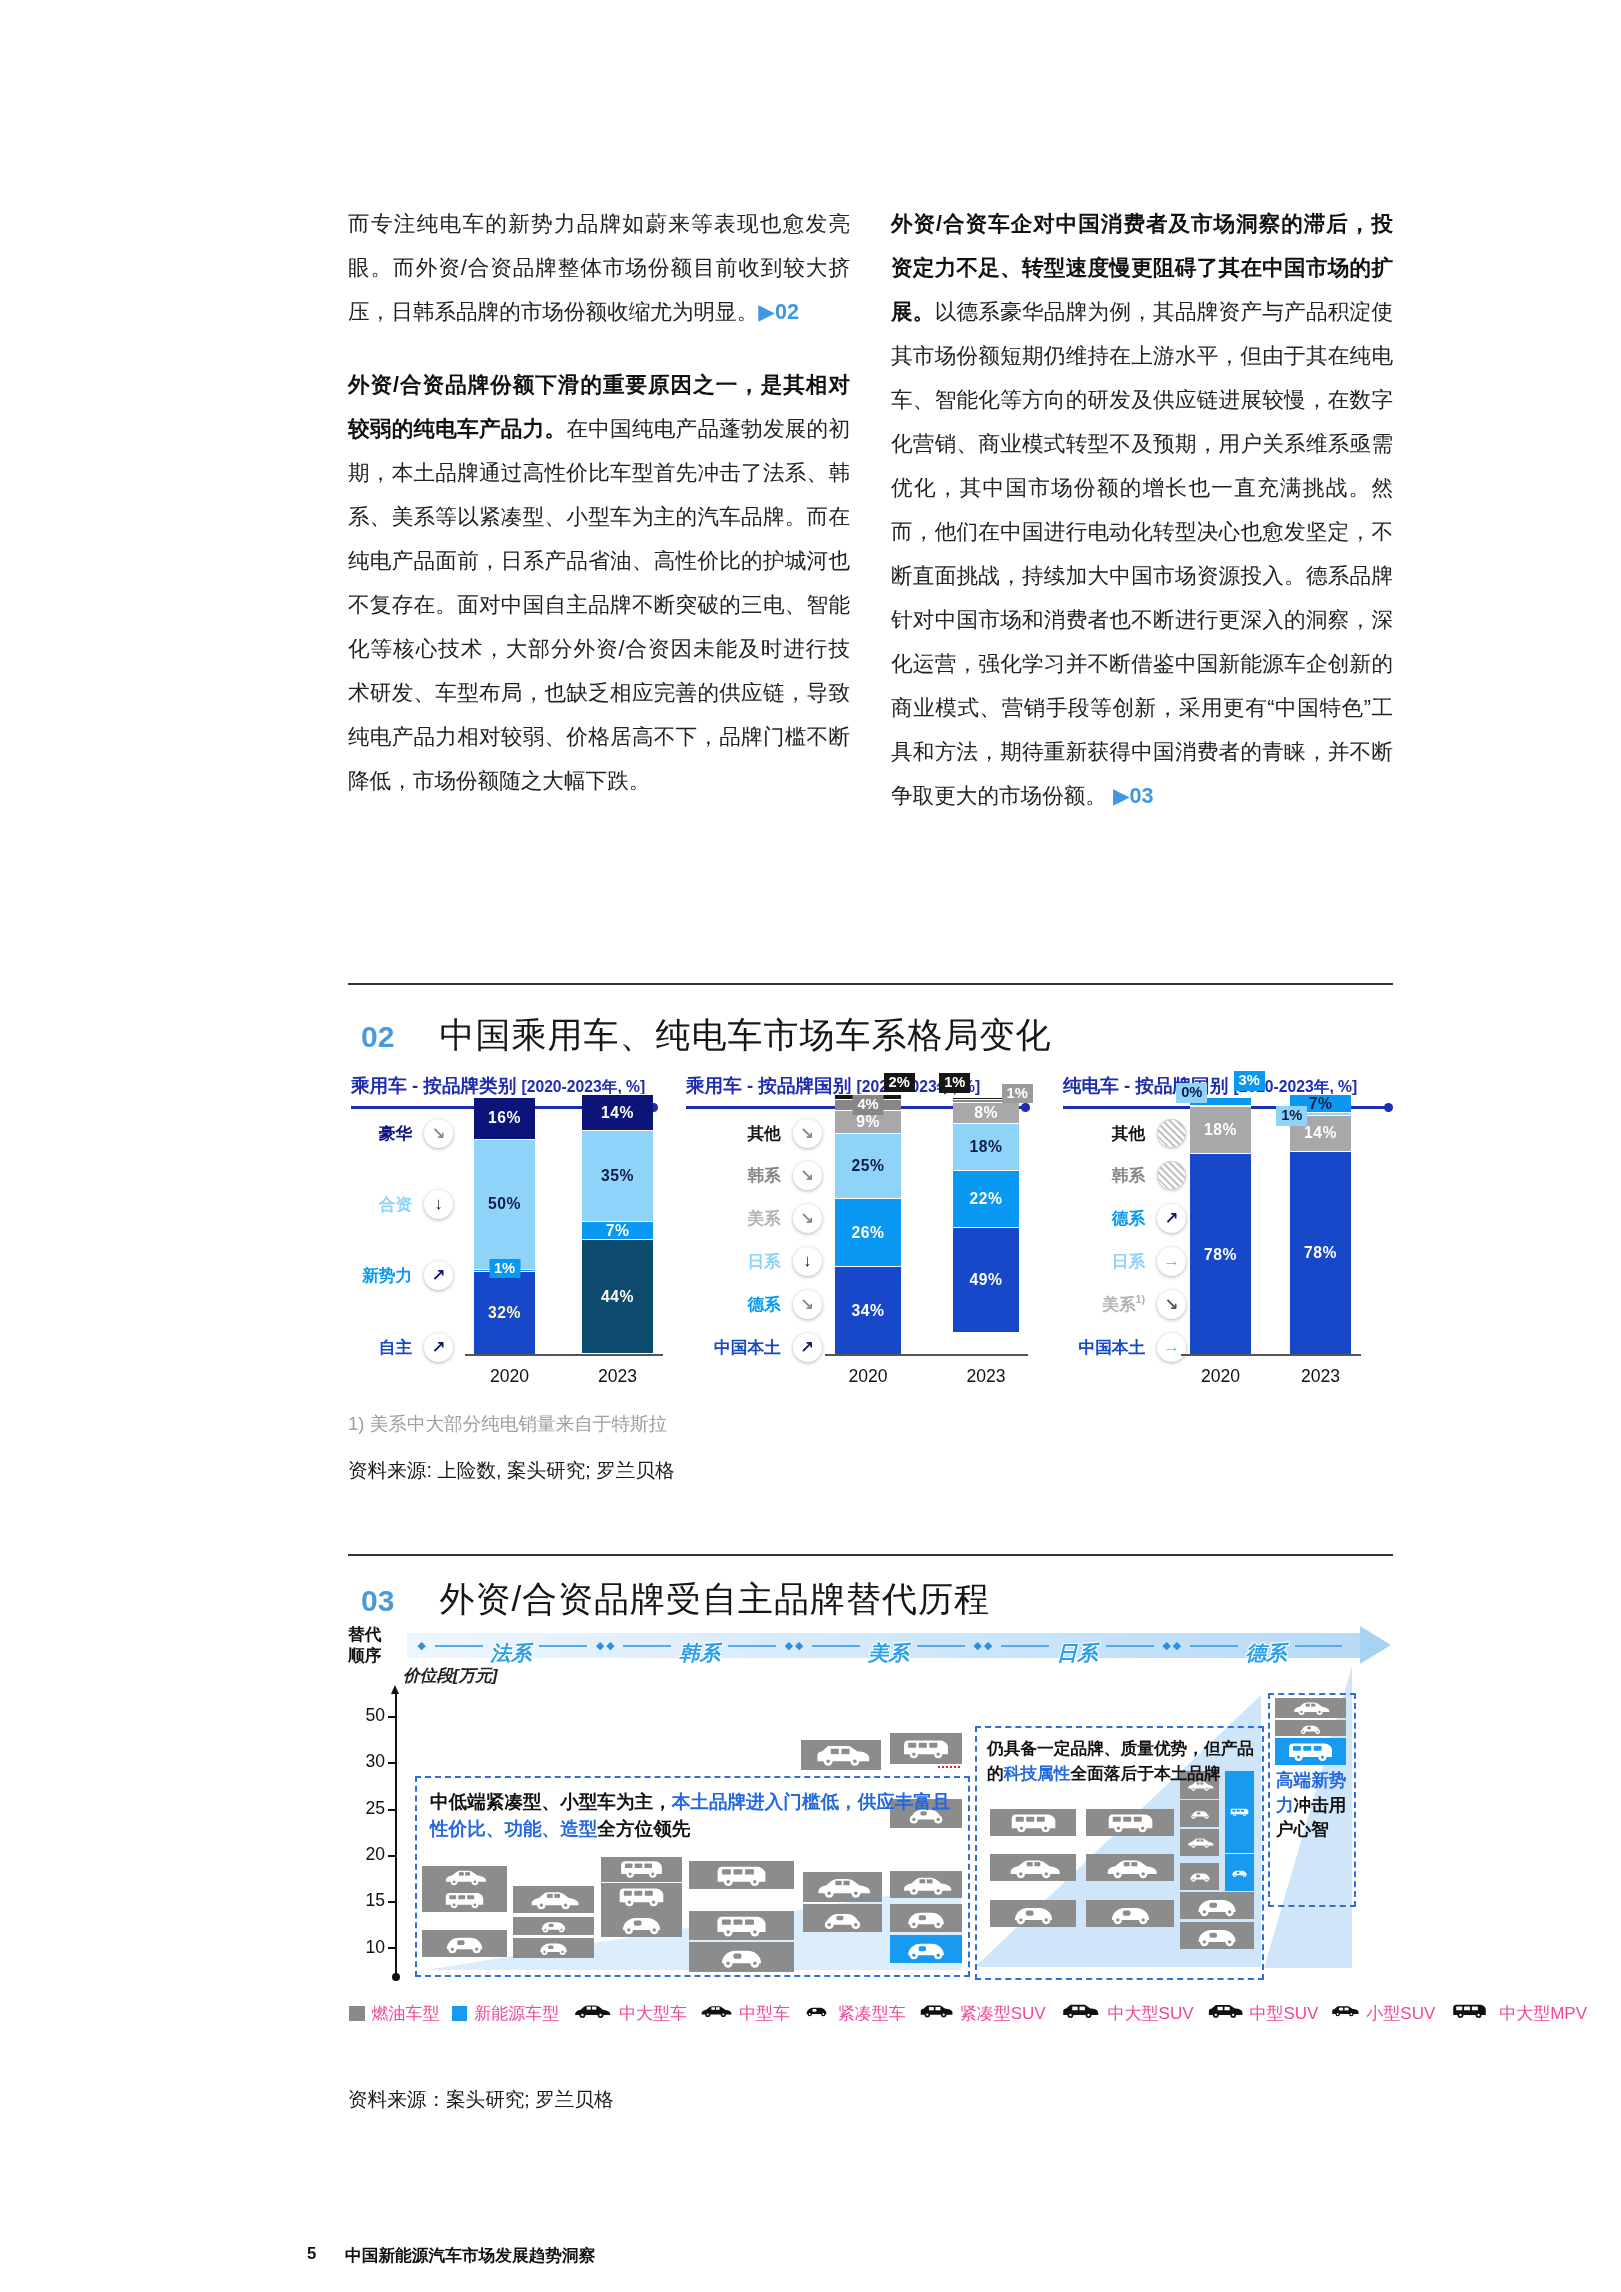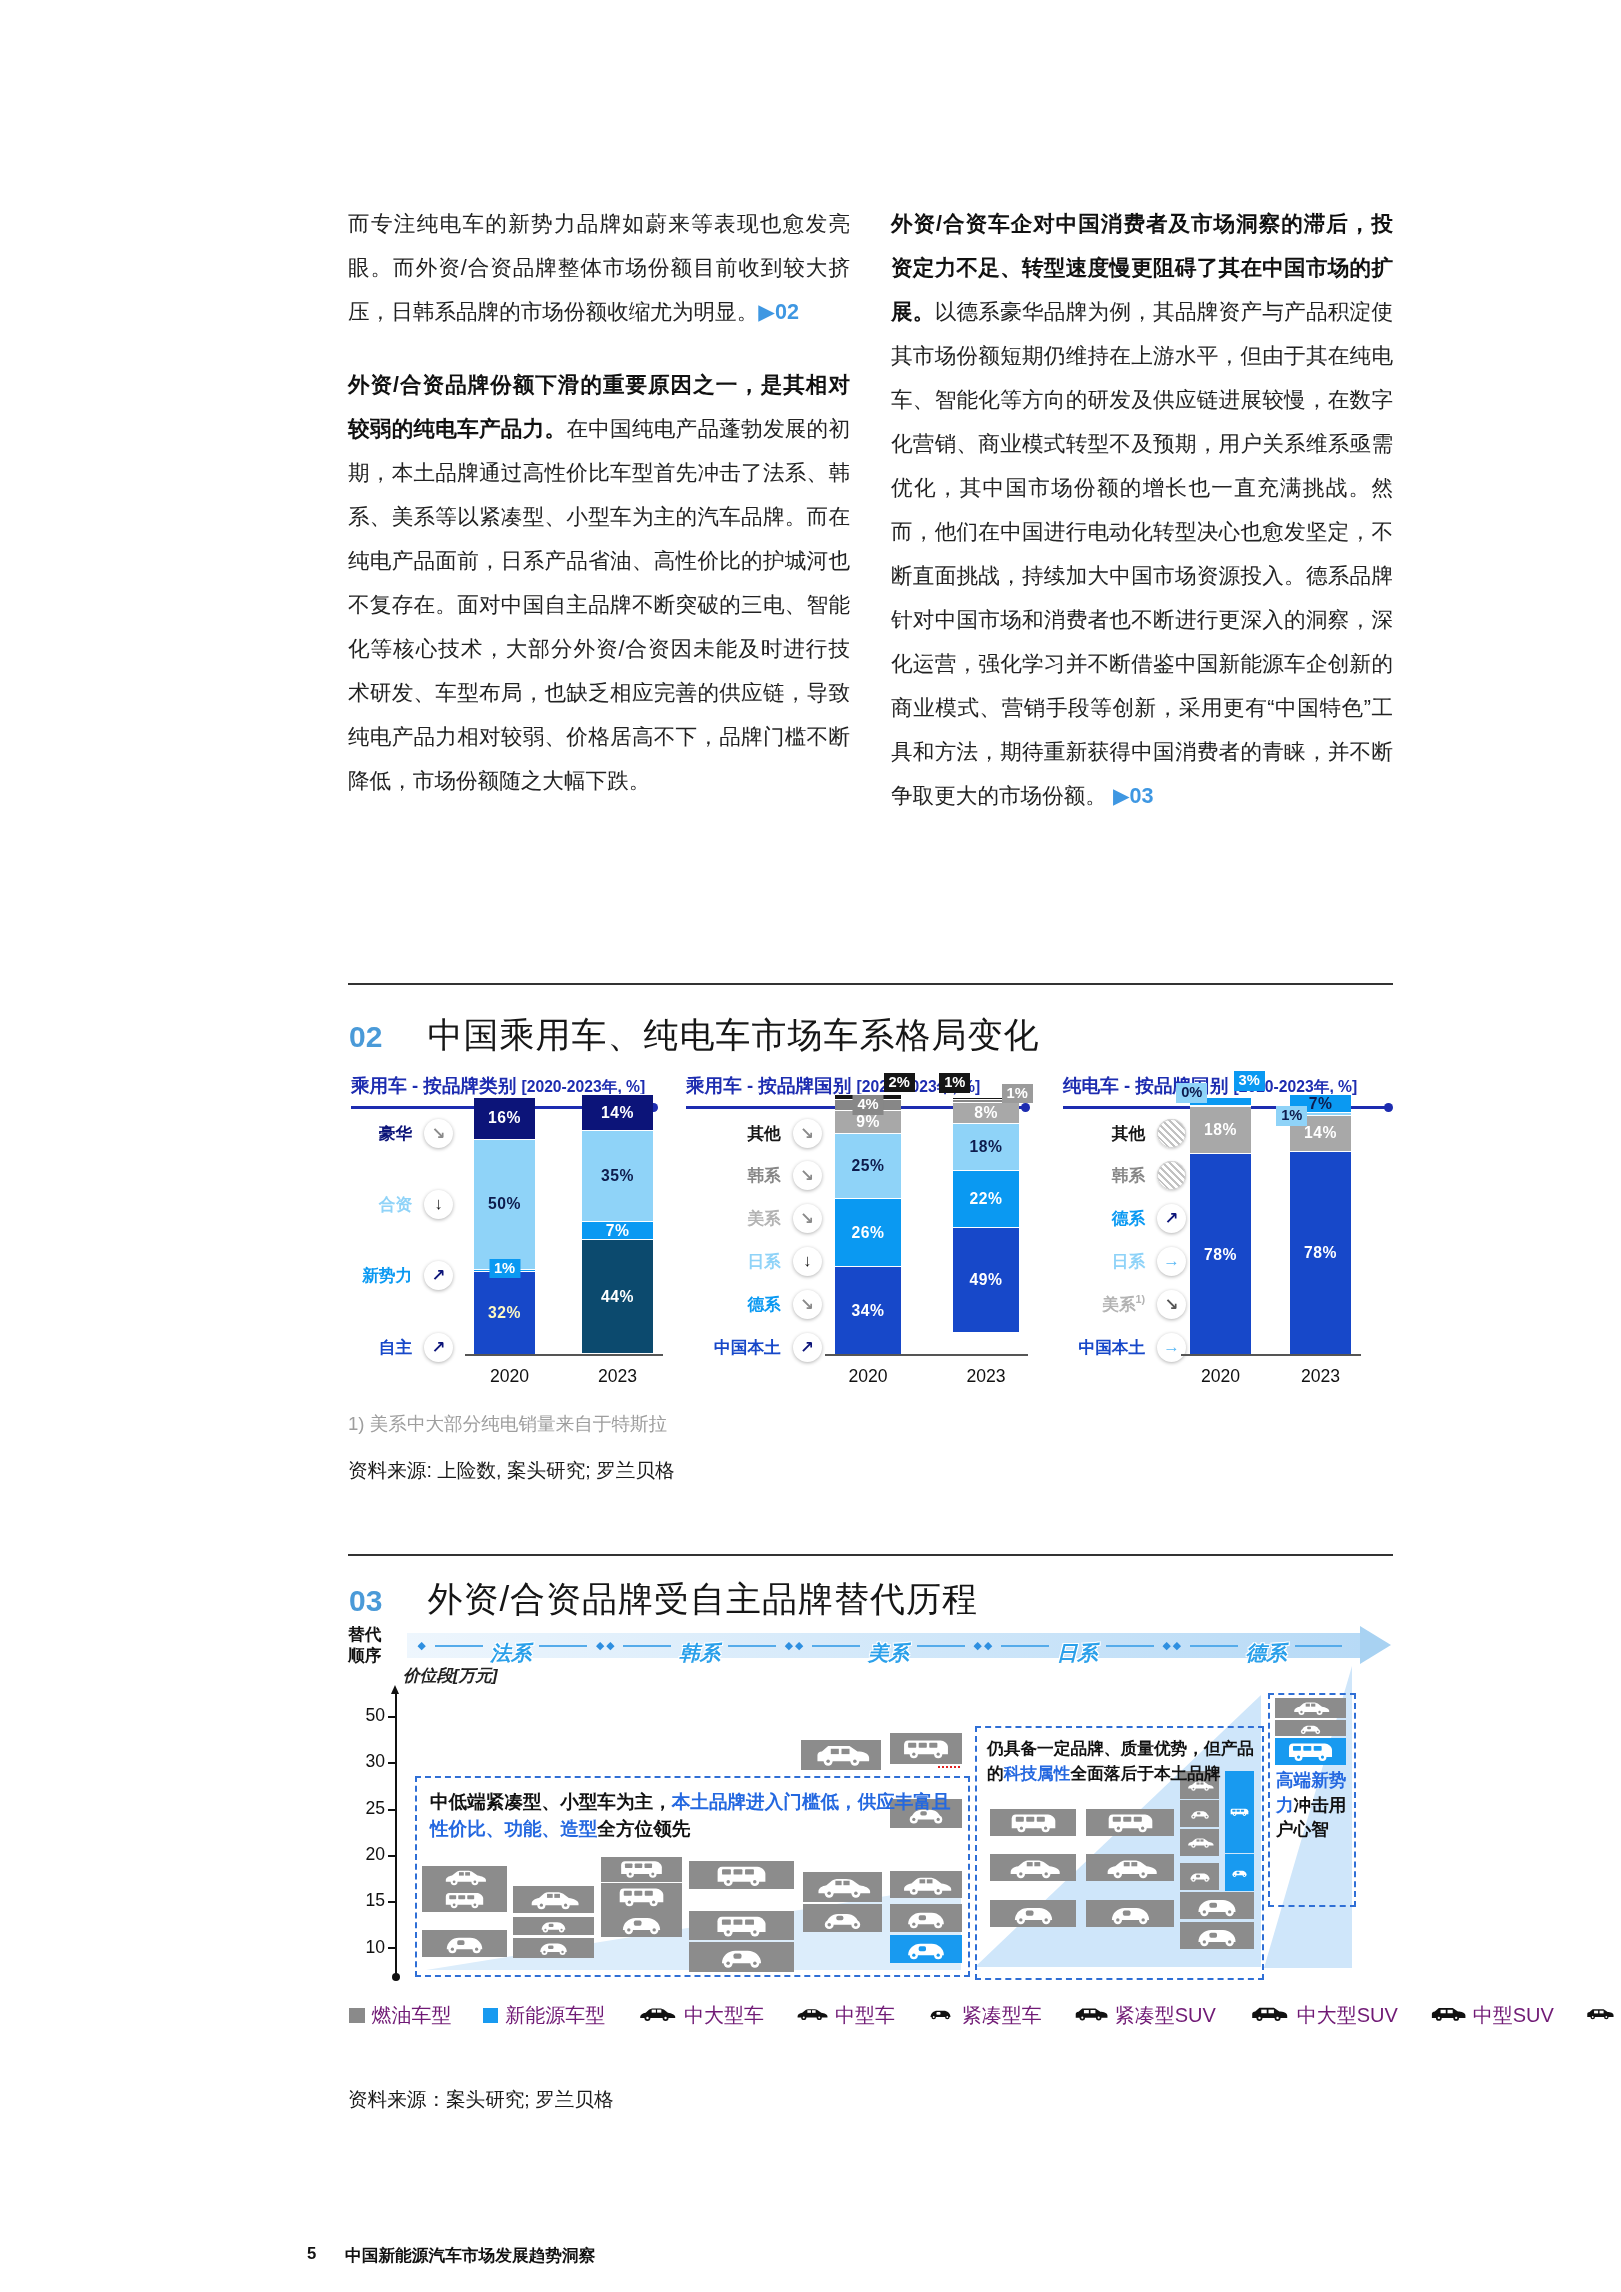--- a/index.html
+++ b/index.html
@@ -8,21 +8,21 @@
   
   .col{position:absolute;top:202px;width:502px;font-size:21.6px;line-height:44px;text-align:justify;color:#222;}
   .col-left{left:348px;}
   .col-right{left:891px;}
   .para{margin:0 0 29px 0;}
   .para b{color:#111;}
   .ref{color:#3e97e2;font-weight:bold;white-space:nowrap;}
   
   .rule{position:absolute;left:348px;width:1045px;height:2px;background:#333;}
   .sec-head{position:absolute;left:349px;display:flex;align-items:baseline;gap:45px;}
-  .sec-num{font-size:30px;font-weight:bold;color:#4a9ad8;}
+  .sec-num{font-size:30px;font-weight:bold;color:#4a9ad8;margin-left:12px;}
   .sec-title{font-size:35px;font-weight:normal;color:#161616;letter-spacing:1px;}
   
   .chart{position:absolute;top:1073px;}
   .chart-head{font-size:18.6px;font-weight:bold;color:#1d2cb0;white-space:nowrap;}
   .chart-head .bracket{font-size:15.7px;}
   .chart-underline{height:2.9px;background:#1d2cb0;position:relative;margin-top:6.9px;}
   .chart-underline::after{content:"";position:absolute;right:-1px;top:-2.9px;width:8.8px;height:8.8px;border-radius:50%;background:#1d2cb0;}
   .plot{position:relative;height:294px;overflow:visible;}
   .chart-legend{position:absolute;top:9.8px;height:243px;display:flex;flex-direction:column;justify-content:space-between;}
   .lg-row{display:flex;align-items:center;justify-content:flex-end;gap:11.8px;font-weight:bold;font-size:16.7px;}
@@ -66,21 +66,21 @@
   .anno3{left:928px;top:102px;width:74px;font-size:17.6px;line-height:24.5px;}
   .vaxis{position:absolute;left:47px;top:27.4px;width:2px;height:284px;background:#111;z-index:2;}
   .vaxis::before{content:"";position:absolute;left:-3.9px;top:-8.8px;border-left:4.9px solid transparent;border-right:4.9px solid transparent;border-bottom:9.8px solid #111;}
   .vaxis::after{content:"";position:absolute;left:-2.9px;bottom:-3.9px;width:7.8px;height:7.8px;border-radius:50%;background:#111;}
   .axis-cap{position:absolute;left:55px;top:-2px;font-size:16.7px;font-style:italic;color:#222;z-index:2;font-weight:bold;}
   .tick-label{position:absolute;left:0;width:37px;text-align:right;font-size:17.6px;color:#111;z-index:2;}
   .tick-dash{position:absolute;left:40px;width:7.8px;height:2px;background:#111;z-index:2;}
   .tile{position:absolute;background:#8c8c8c;display:flex;align-items:center;justify-content:center;z-index:3;}
   .tile.nev{background:#189af0;}
   .redmark{position:absolute;right:2px;bottom:-3.9px;width:21.6px;border-bottom:2.9px dotted #e02020;}
-  .dlegend{position:absolute;left:349px;top:2002px;width:1049px;display:flex;align-items:center;gap:31px;font-size:20px;color:#701a75;}
+  .dlegend{position:absolute;left:349px;top:2002px;width:1049px;display:flex;align-items:center;gap:12px;font-size:17px;color:#ec4899;}
   .dlegend .item{display:flex;align-items:center;gap:6.9px;white-space:nowrap;}
   .swatch{width:15.7px;height:15.7px;display:inline-block;}
   .footer-num{position:absolute;left:307px;top:2244px;font-size:16.7px;font-weight:bold;color:#111;}
   .footer-title{position:absolute;left:345px;top:2244px;font-size:16.7px;font-weight:bold;color:#111;}
 </style>
 </head>
 <body>
 
 <div class="page">
 

